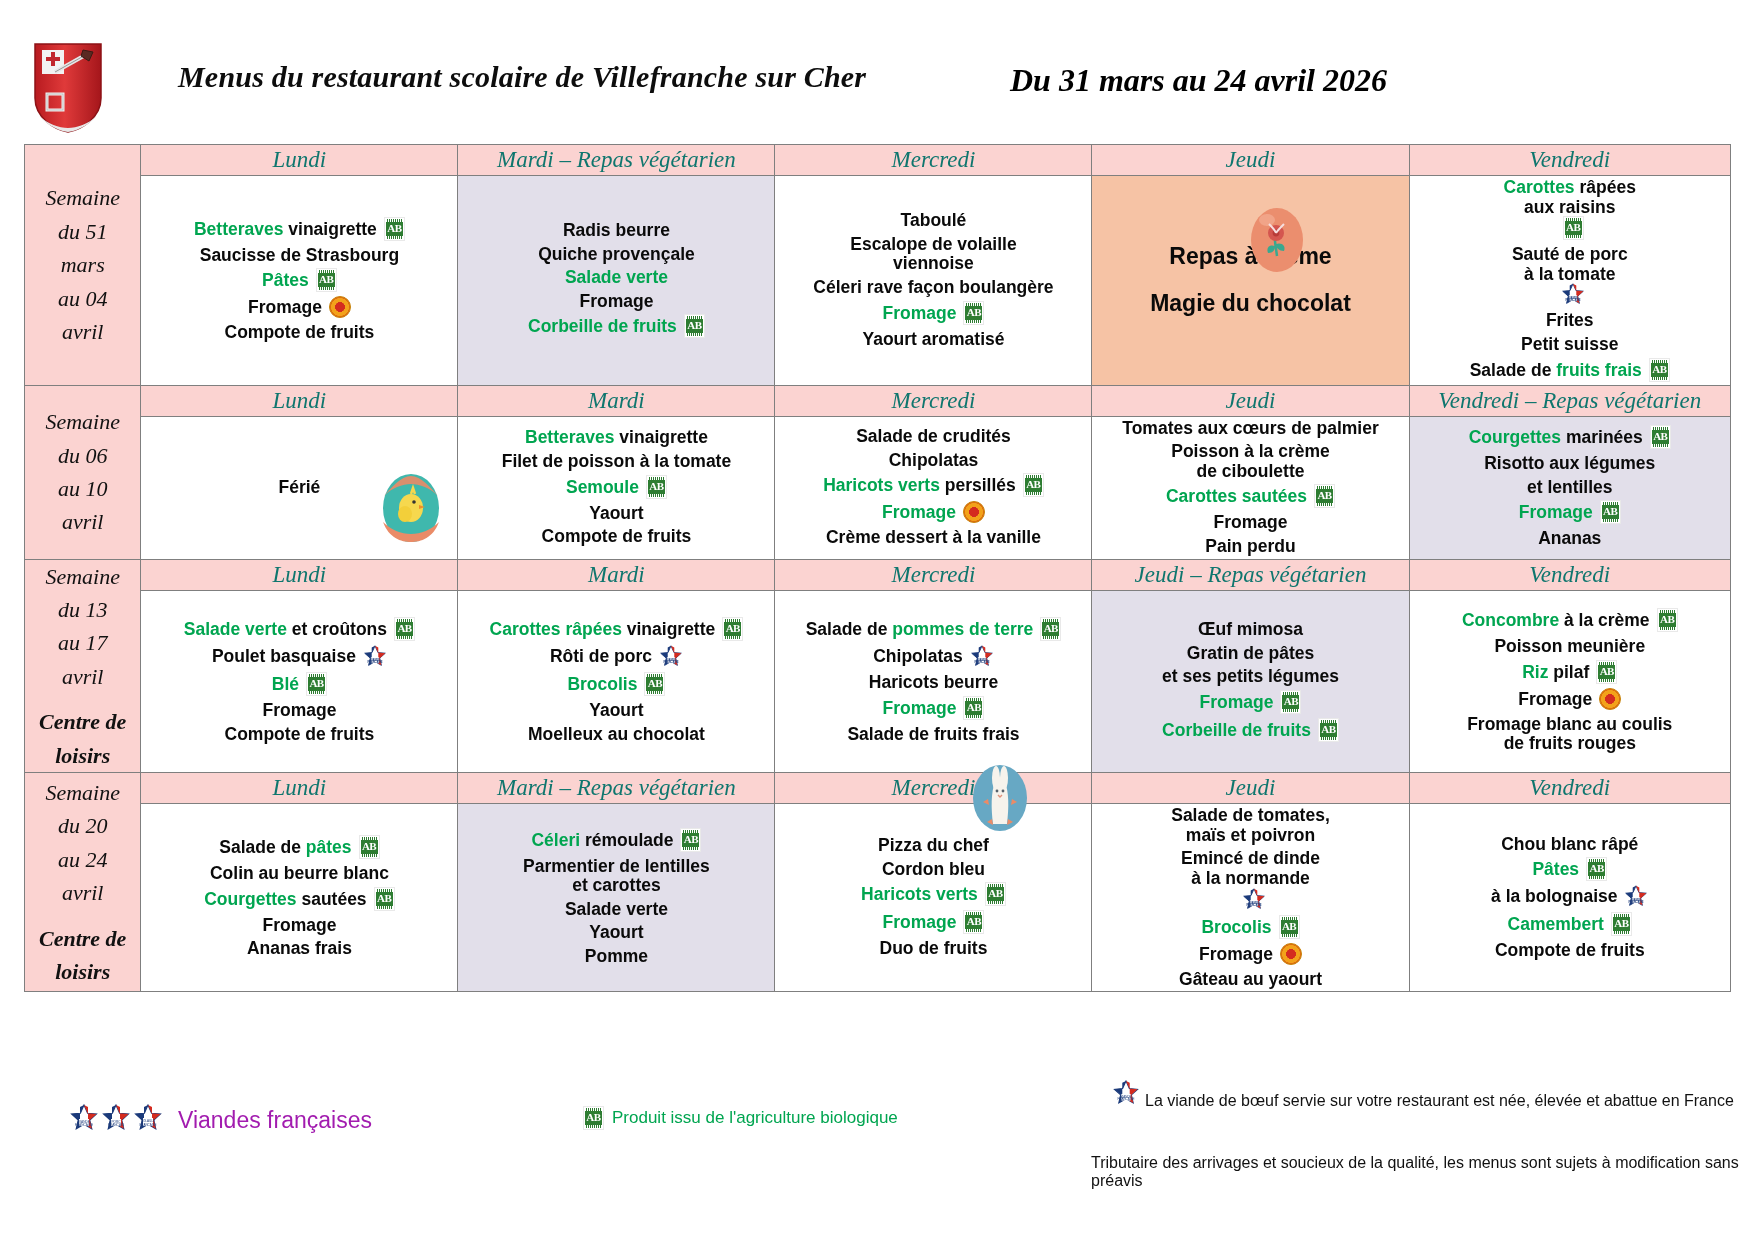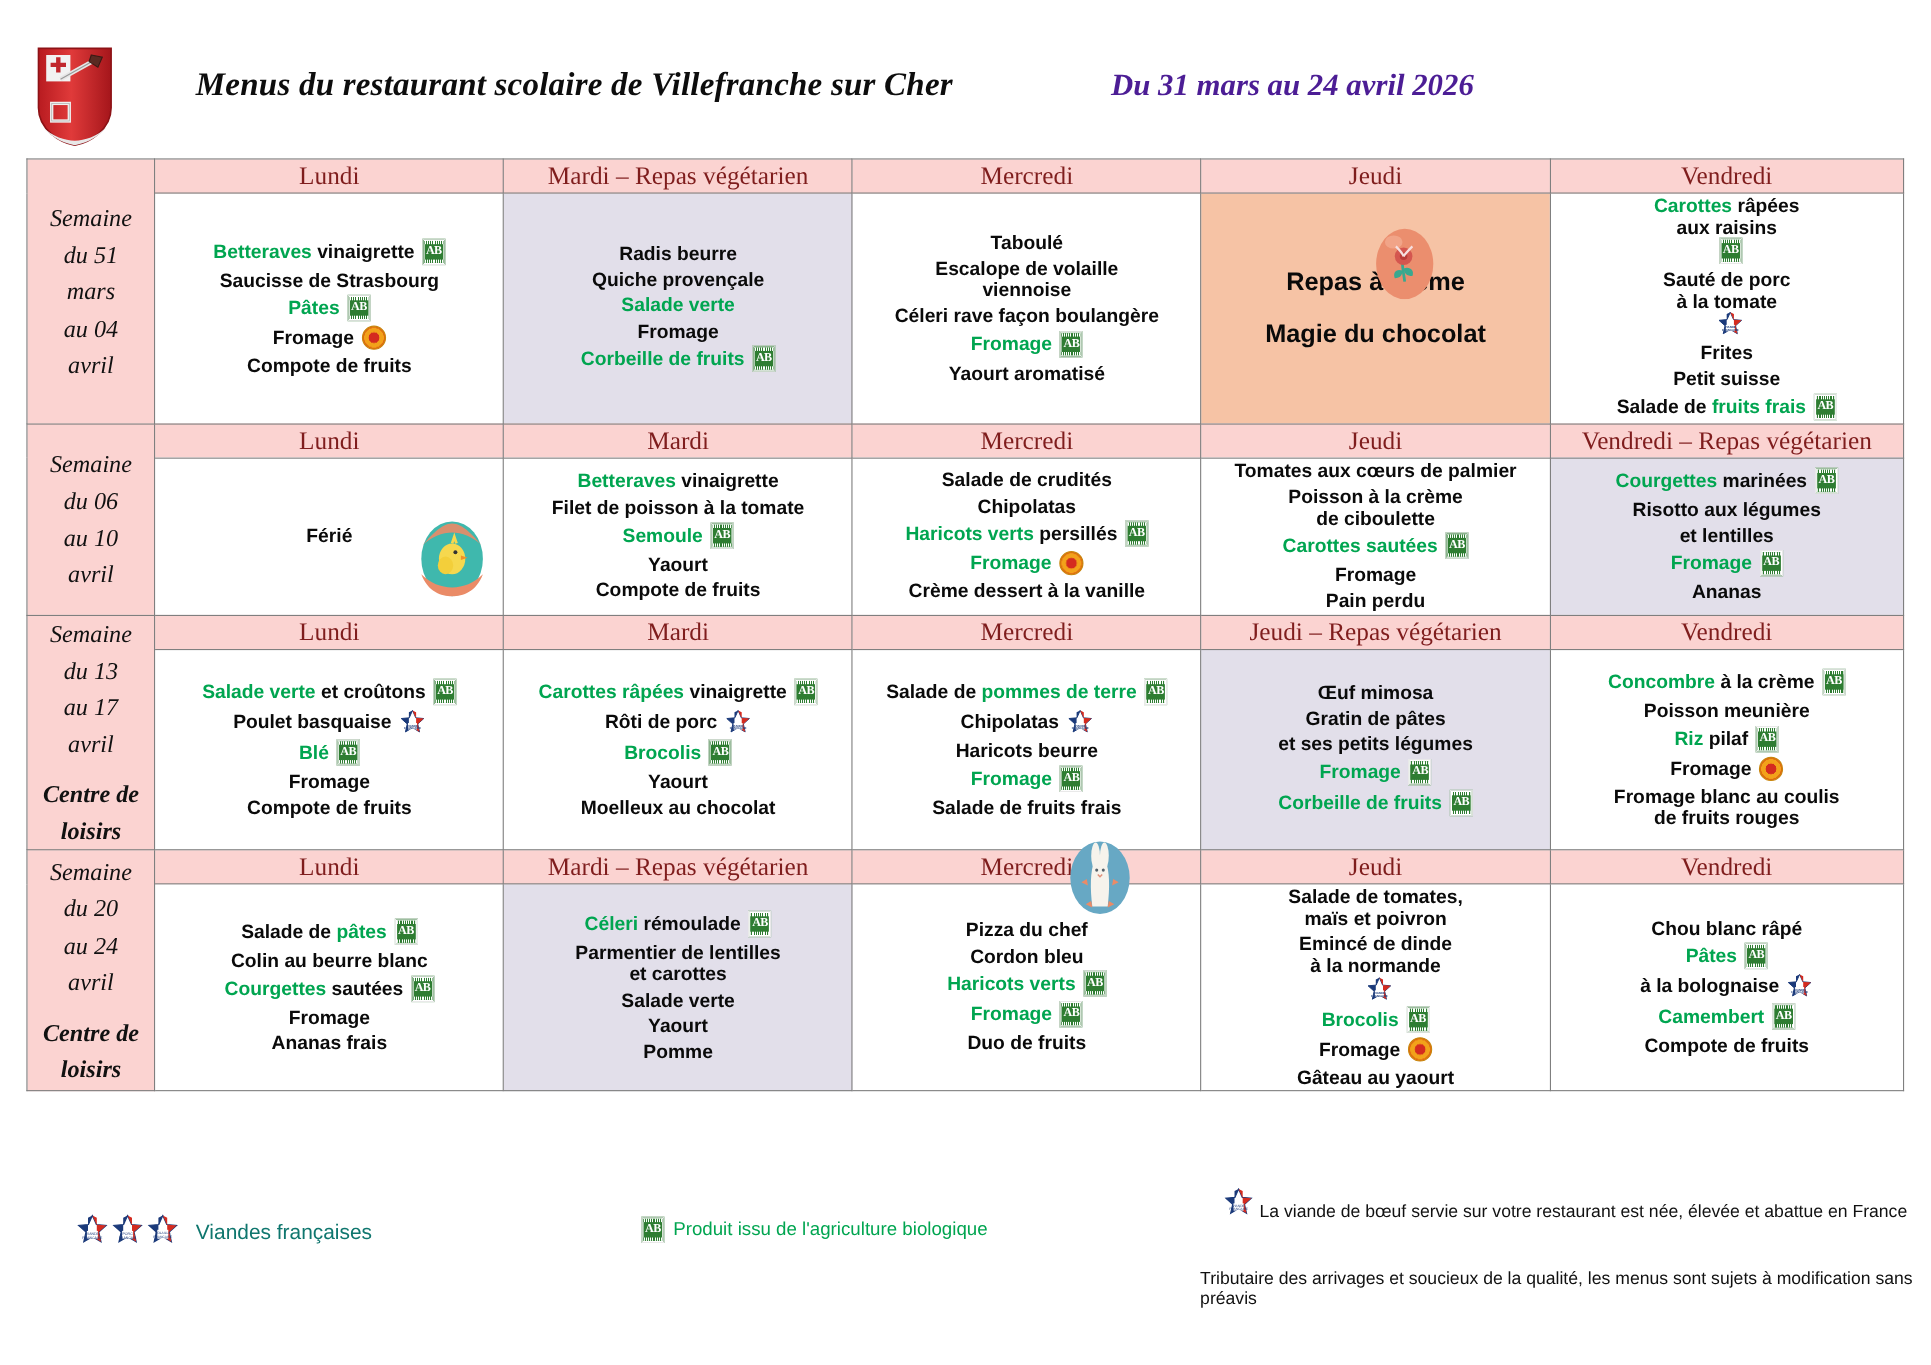--- a/index.html
+++ b/index.html
@@ -20,21 +20,21 @@
     position:absolute;left:178px;top:60px;
     font-family:"Liberation Serif",serif;
     font-style:italic;font-weight:700;
     font-size:30px;color:#0d0d0d;letter-spacing:.2px;
     white-space:nowrap;
   }
   .title-dates{
     position:absolute;left:1010px;top:62px;
     font-family:"Liberation Serif",serif;
     font-style:italic;font-weight:700;
-    font-size:28px;color:#4c1d95;white-space:nowrap;
+    font-size:32px;color:#000000;white-space:nowrap;
   }
   .brand{position:absolute;right:28px;top:45px;width:240px;height:92px;}
 
   
   .menu-table{
     position:absolute;left:24px;top:144px;
     width:1707px;
     border-collapse:collapse;
     table-layout:fixed;
   }
@@ -56,22 +56,23 @@
     color:#111;
     line-height:1.52;
     padding:4px 2px;
   }
   .week-cell .loisir{display:block;margin-top:12px;font-weight:bold;}
 
   .day-head{
     background:#fbd3d1;
     text-align:center;
     font-family:"Liberation Serif",serif;
+    font-style:italic;
     font-size:23px;
-    color:#7f1d1d;
+    color:#0f766e;
     height:30px;
     line-height:30px;
     white-space:nowrap;
   }
 
   .menu-cell{
     background:#ffffff;
     text-align:center;
     font-size:17.5px;
     font-weight:700;
@@ -146,21 +147,21 @@
     background:radial-gradient(circle at 50% 50%,#d42b1f 0 34%,#f2a21a 36% 62%,#e06a10 64% 100%);
     border:1px solid #c8860c;
   }
 
   
   .egg{position:absolute;z-index:5;pointer-events:none;}
 
   
   .footer{position:absolute;left:0;top:1082px;width:1755px;height:160px;}
   .legend-meat{position:absolute;left:70px;top:22px;display:flex;align-items:center;gap:4px;}
-  .legend-meat .lbl{margin-left:12px;font-size:19px;color:#0f766e;}
+  .legend-meat .lbl{margin-left:12px;font-size:23px;color:#a21caf;}
   .legend-bio{position:absolute;left:583px;top:24px;display:flex;align-items:center;gap:8px;}
   .legend-bio .lbl{font-size:17px;color:#00a550;}
   .note-beef{position:absolute;left:1113px;top:-2px;display:flex;align-items:flex-end;gap:6px;}
   .note-beef .lbl{font-size:16px;color:#111;}
   .note-mod{position:absolute;left:1063px;top:72px;font-size:16px;color:#111;margin-left:28px;}
 </style>
 </head>
 <body>
 
 <div class="page">

